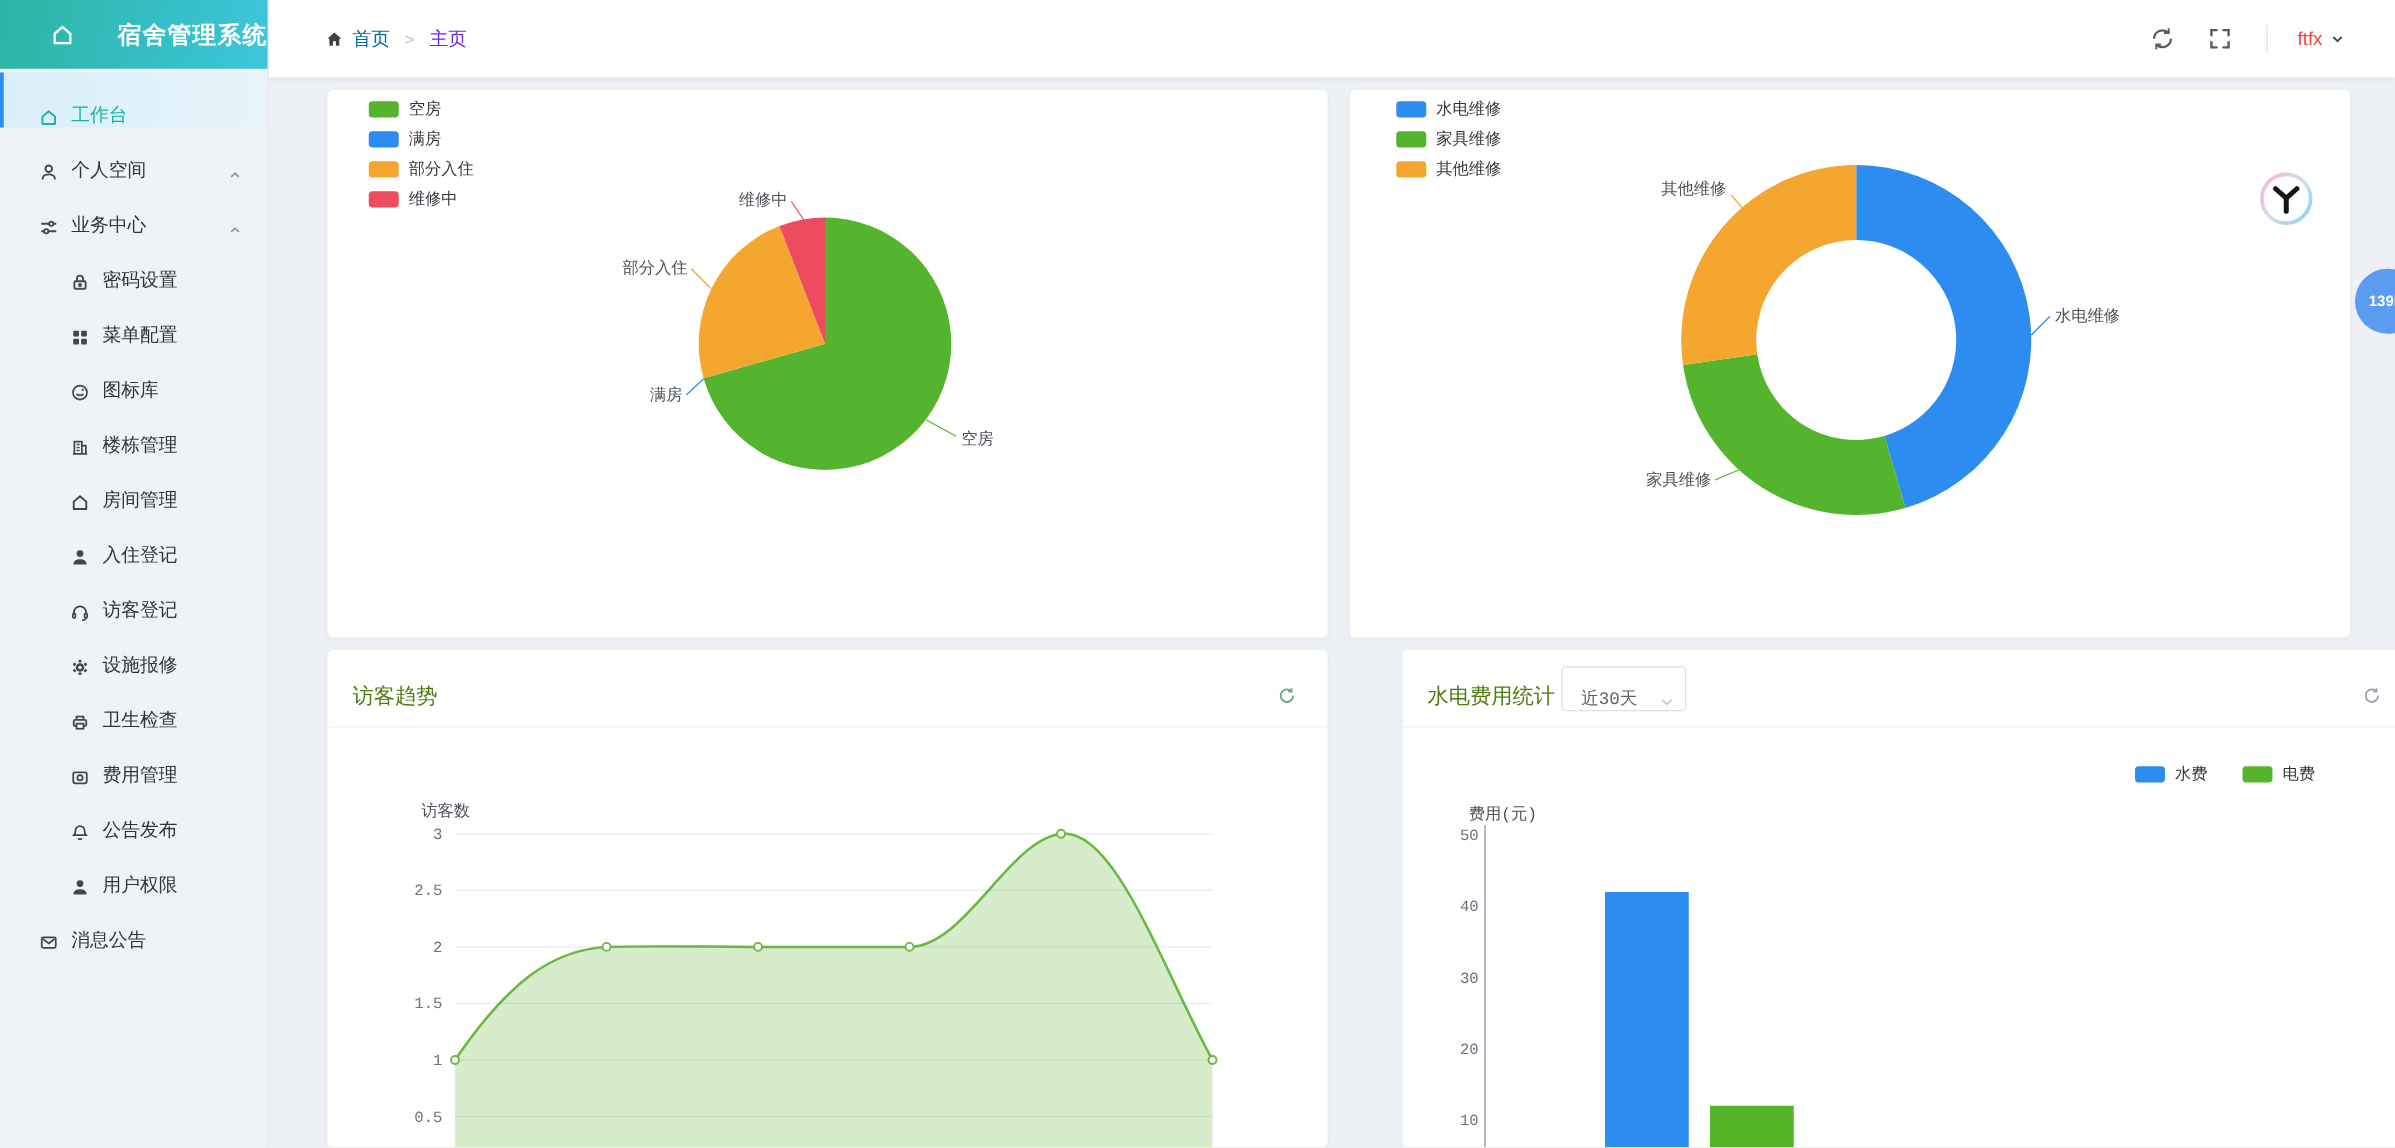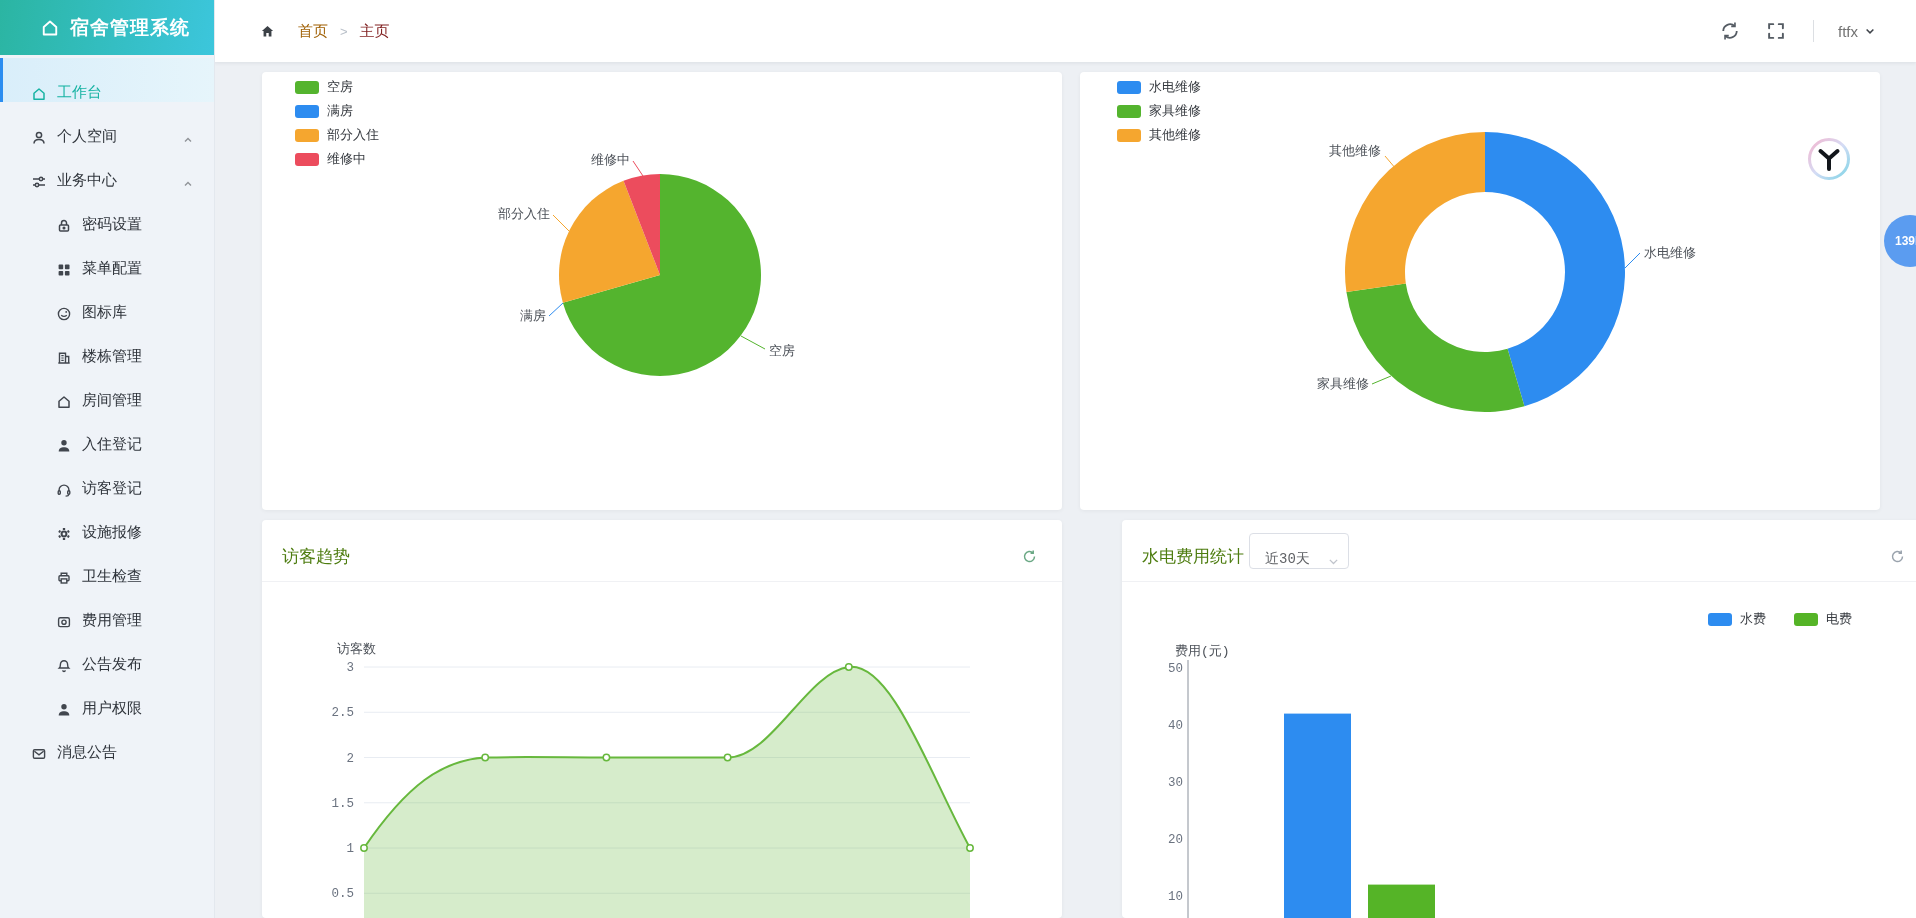--- a/index.html
+++ b/index.html
@@ -3,32 +3,32 @@
 <meta charset="utf-8">
 <style>
   html,body{margin:0;padding:0;}
   body{width:1916px;height:918px;overflow:hidden;position:relative;background:#edf0f4;
        font-family:"Liberation Sans","DejaVu Sans",sans-serif;color:#2f343b;}
   
   .topbar{position:absolute;left:214px;top:0;right:0;height:62px;background:#fff;
           box-shadow:0 1px 4px rgba(0,21,41,.08);z-index:5;display:flex;align-items:center;}
   .crumb{display:flex;align-items:center;margin-left:46px;font-size:15px;}
   .crumb .sep{color:#b8bfc8;margin:0 12px;font-size:13px;}
-  .crumb .cur{color:#7f1d1d;}
-  .crumb .root{color:#a16207;margin-left:23px;}
+  .crumb .cur{color:#6d28d9;}
+  .crumb .root{color:#0369a1;margin-left:7px;}
   .top-right{margin-left:auto;display:flex;align-items:center;margin-right:40px;}
   .tbtn{width:22px;height:22px;margin-left:24px;color:#545b63;cursor:pointer;}
   .vdiv{width:1px;height:22px;background:#dcdfe3;margin-left:26px;}
-  .userbox{display:flex;align-items:center;margin-left:24px;cursor:pointer;font-size:15px;color:#737373;}
+  .userbox{display:flex;align-items:center;margin-left:24px;cursor:pointer;font-size:15px;color:#ef4444;}
   .userbox svg{margin-left:6px;color:#3f444b;}
   
   .sidebar{position:absolute;left:0;top:0;width:214px;height:918px;background:#eff3f8;
            border-right:1px solid #e3e8ee;z-index:6;}
   .side-head{height:55px;background:linear-gradient(100deg,#2bb5a2 0%,#35bfc6 60%,#3cc6dc 100%);
-             display:flex;align-items:center;color:#fff;}
+             display:flex;align-items:center;color:#fff;justify-content:space-between;}
   .side-head svg{margin-left:40px;}
   .side-title{font-size:19px;font-weight:bold;margin-left:10px;letter-spacing:1px;}
   .menu{position:absolute;top:58px;left:0;right:0;}
   .mi{height:44px;display:flex;align-items:flex-end;font-size:15px;color:#2f343b;cursor:pointer;position:relative;}
   .mi .ico{width:16px;height:16px;margin-left:31px;color:#41464e;flex:0 0 16px;}
   .mi.sub .ico{margin-left:56px;}
   .mi .lbl{margin-left:10px;}
   .mi .caret{position:absolute;right:20px;width:12px;height:12px;color:#909399;}
   .mi.active{background:linear-gradient(90deg,#d9eefa,#e6f5fb);}
   .mi.active::before{content:"";position:absolute;left:0;top:0;bottom:0;width:3px;background:#2b8df0;}

